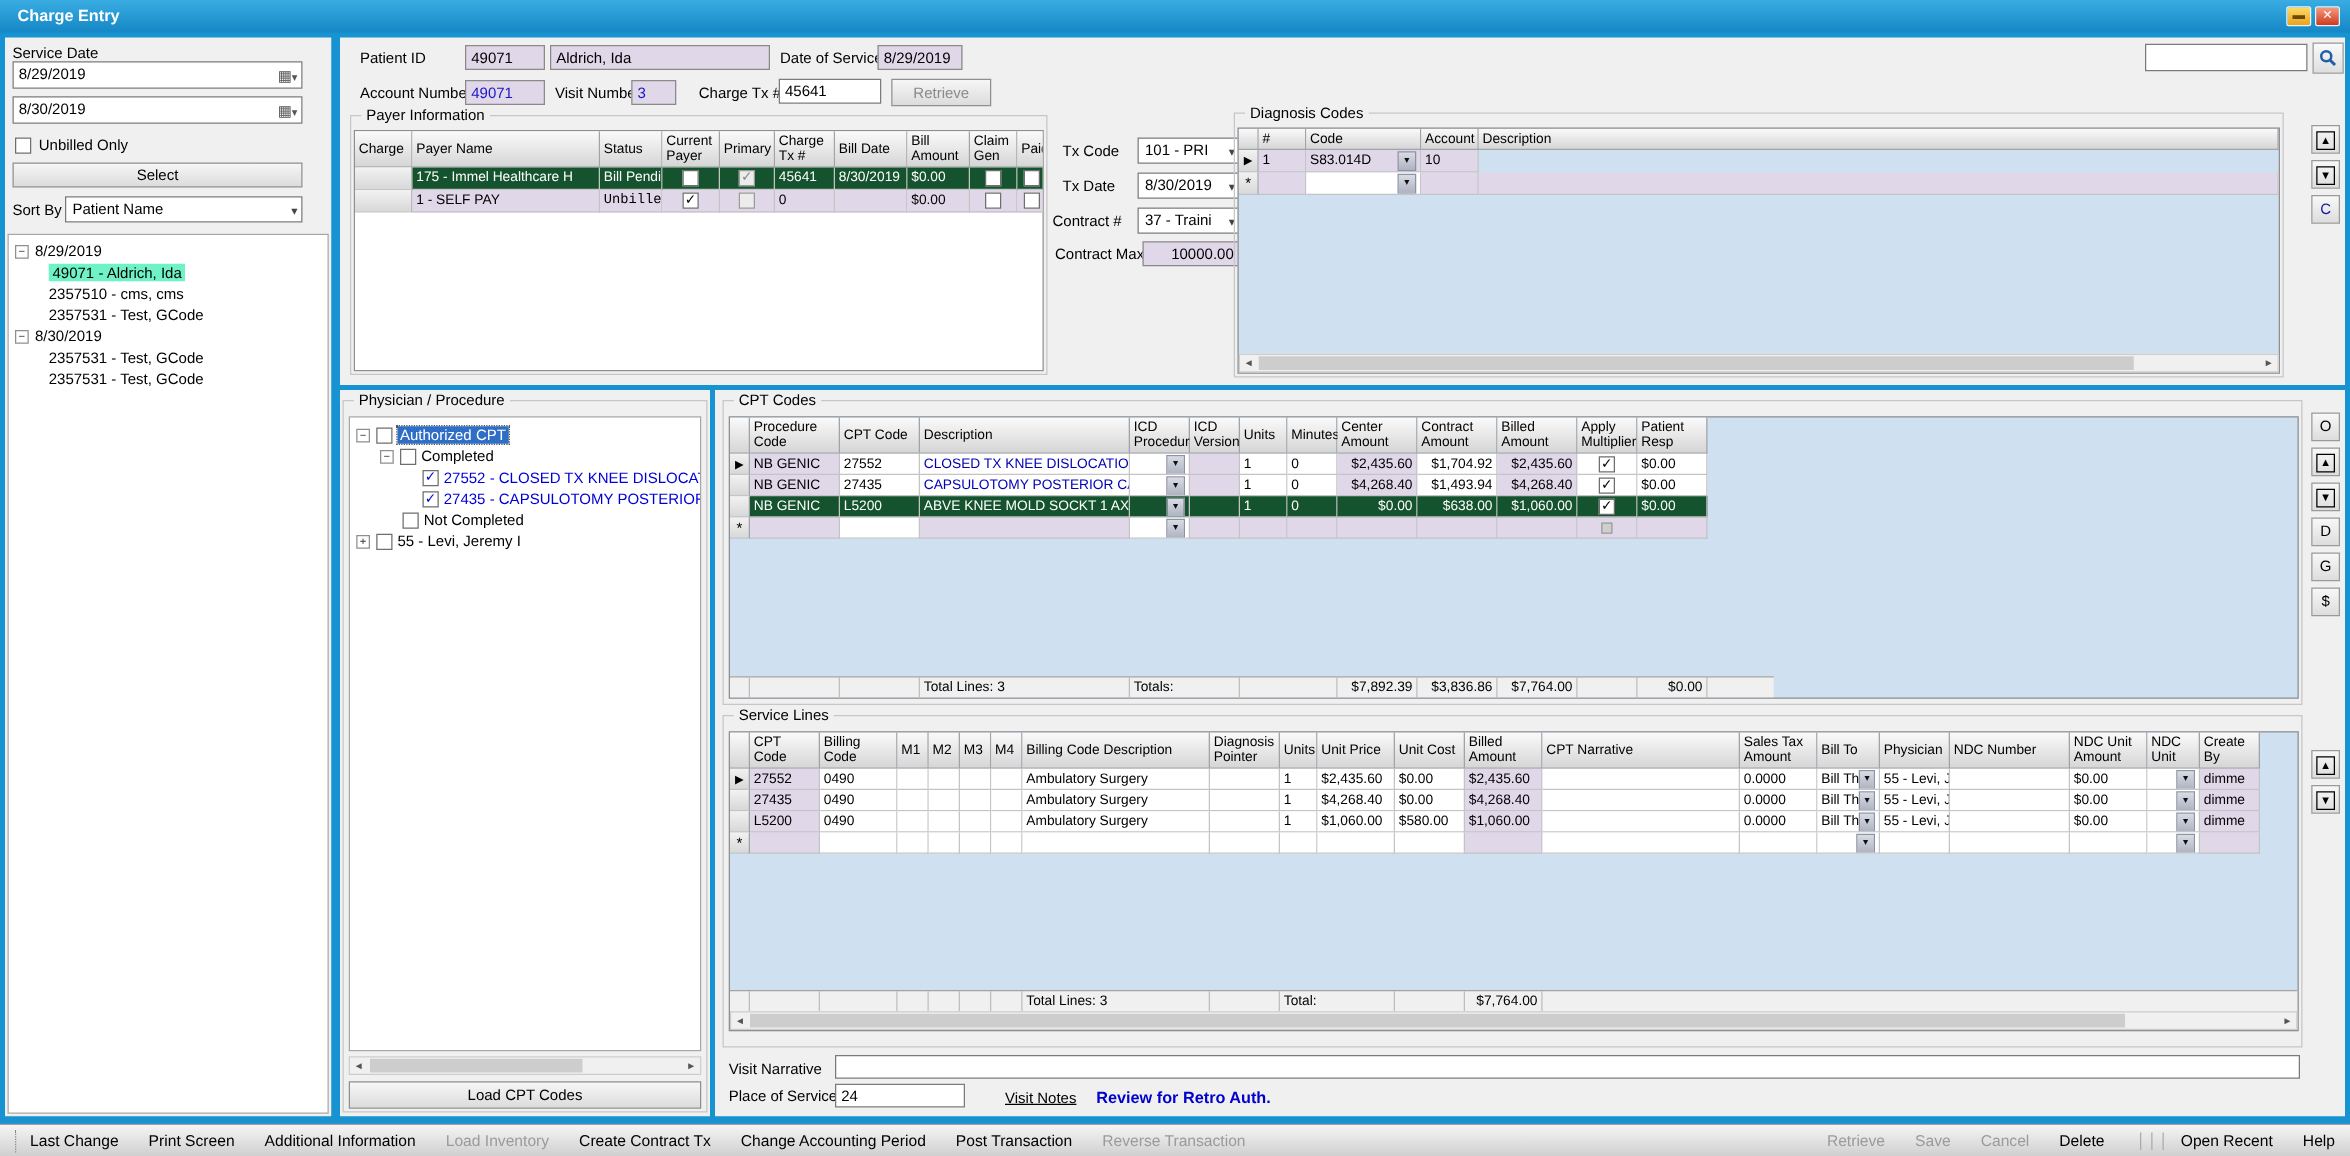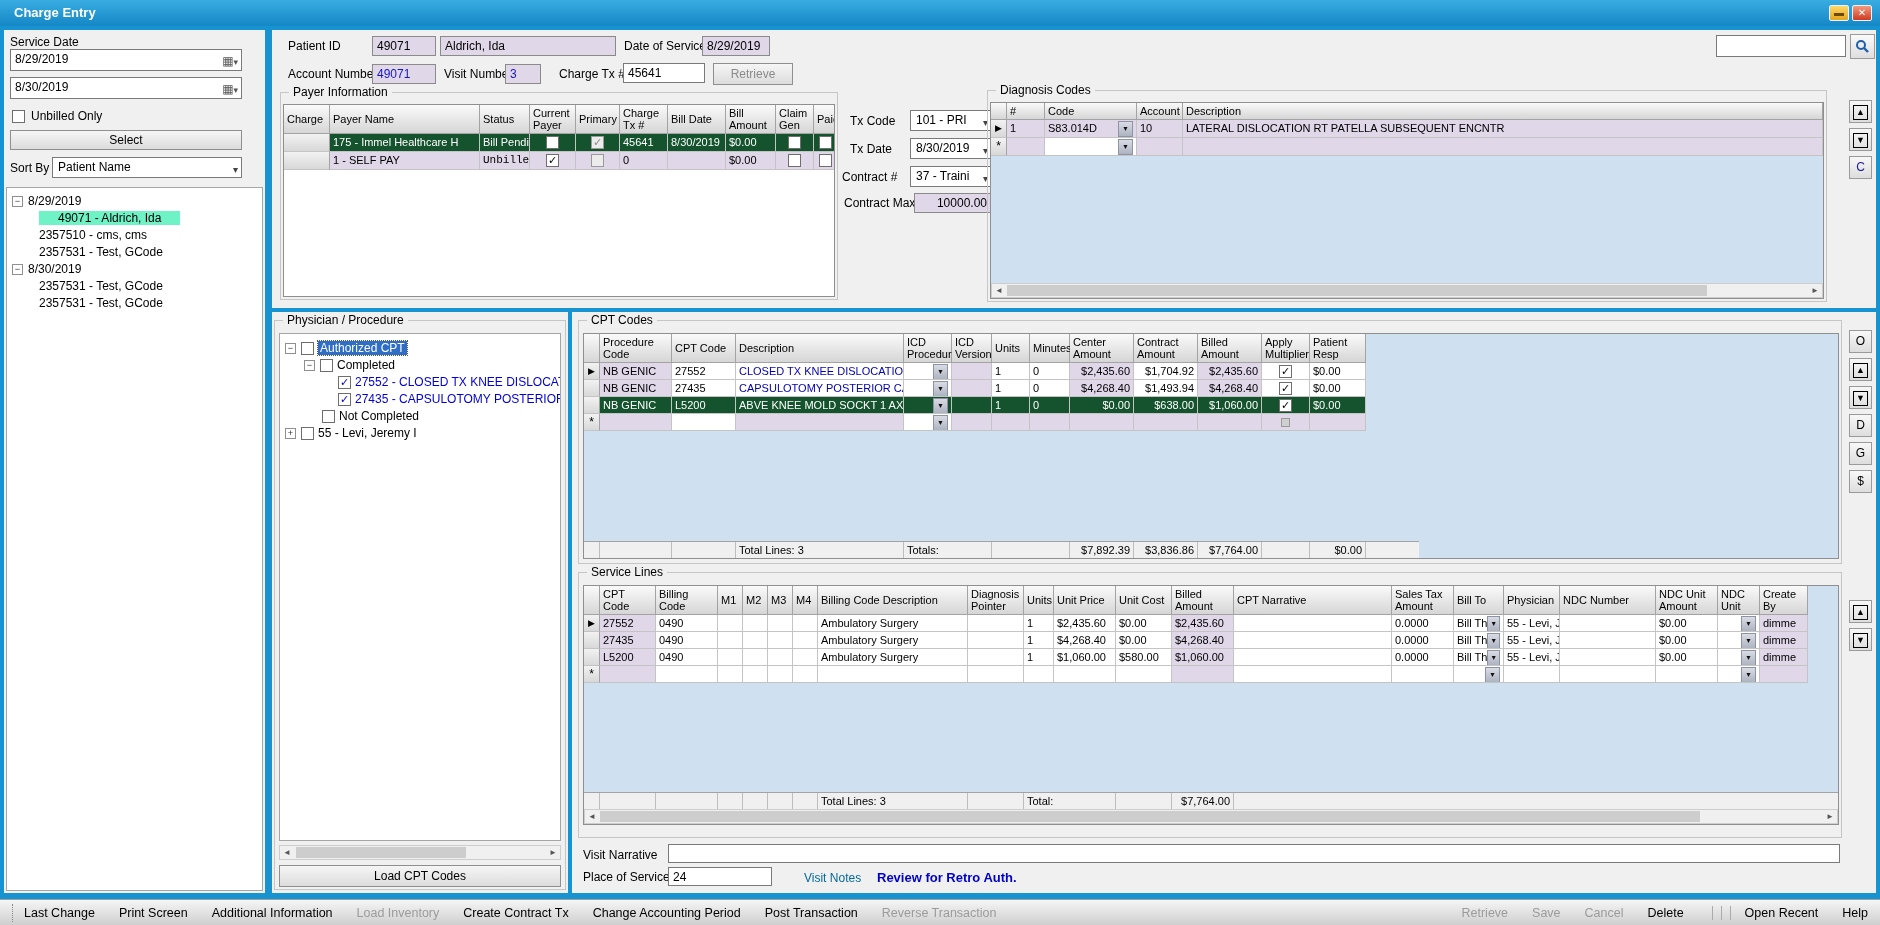--- a/index.html
+++ b/index.html
@@ -78,21 +78,21 @@
   
   .statusbar { position:absolute; left:0; top:899px; width:1880px; height:26px;
     background:linear-gradient(#f5f5f5,#cfcfcf); border-top:1px solid #9f9f9f;
     display:flex; align-items:center; padding:0 12px; font-size:12.5px; }
   .sb-item { margin-right:24px; white-space:nowrap; cursor:default; }
   .sb-item.dis { color:#9b9b9b; }
   .sb-right { margin-left:auto; display:flex; align-items:center; }
   .sb-sep { width:1px; height:14px; background:#aaa; margin:0 4px; }
   .grip { width:4px; height:18px; border-left:1px dotted #888; margin-right:8px; }
   
-  .link { color:#0369a1; }
+  .link { color:#000000; text-decoration:underline; }
   .retro { color:#0000cc; font-weight:bold; font-size:13px; }
   .search-btn { position:absolute; width:25px; height:25px; background:linear-gradient(#fafafa,#dedede);
     border:1px solid #9a9a9a; display:flex; align-items:center; justify-content:center; }
 </style>
 </head>
 <body>
 
 <div class="titlebar">
   <span>Charge Entry</span>
 </div>
@@ -117,21 +117,21 @@
   <div class="lbl" style="left:6px; top:131px;">Sort By</div>
   <div class="combo" style="left:48px; top:127px; width:190px;">
     <span>Patient Name</span>
     <span class="arr">▾</span>
   </div>
   <div class="tree" style="left:2px; top:157px; width:257px; height:704px;">
     <div class="t-row" style="left:5px; top:5px;">
       <span class="t-exp">−</span><span>8/29/2019</span>
     </div>
     <div class="t-row" style="left:32px; top:22px;">
-      <span class="hl-mint" style="padding:0 19px;">49071 - Aldrich, Ida</span>
+      <span class="hl-mint" style="padding:0 3px;">49071 - Aldrich, Ida</span>
     </div>
     <div class="t-row" style="left:32px; top:39px;"><span>2357510 - cms, cms</span></div>
     <div class="t-row" style="left:32px; top:56px;"><span>2357531 - Test, GCode</span></div>
     <div class="t-row" style="left:5px; top:73px;">
       <span class="t-exp">−</span><span>8/30/2019</span>
     </div>
     <div class="t-row" style="left:32px; top:90px;"><span>2357531 - Test, GCode</span></div>
     <div class="t-row" style="left:32px; top:107px;"><span>2357531 - Test, GCode</span></div>
   </div>
 </div>
@@ -242,21 +242,20 @@
         <div class="g-hc" style="width:640px;">Description</div>
       </div>
       <div class="g-row">
         <div class="rsel" style="width:16px;">▶</div>
         <div class="g-c lav" style="width:38px;">1</div>
         <div class="g-c lav" style="width:92px; display:flex;">
             <span>S83.014D</span>
             <span class="dd">▼</span>
           </div>
         <div class="g-c lav" style="width:46px;">10</div>
-        <div class="g-c lav" style="width:640px;">LATERAL DISLOCATION RT PATELLA SUBSEQUENT ENCNTR</div>
       </div>
       <div class="g-row">
         <div class="rsel" style="width:16px; font-size:12px;">*</div>
         <div class="g-c lav" style="width:38px;"></div>
         <div class="g-c" style="width:92px; display:flex;">
             <span class="dd">▼</span>
           </div>
         <div class="g-c lav" style="width:46px;"></div>
         <div class="g-c lav" style="width:640px;"></div>
       </div>

